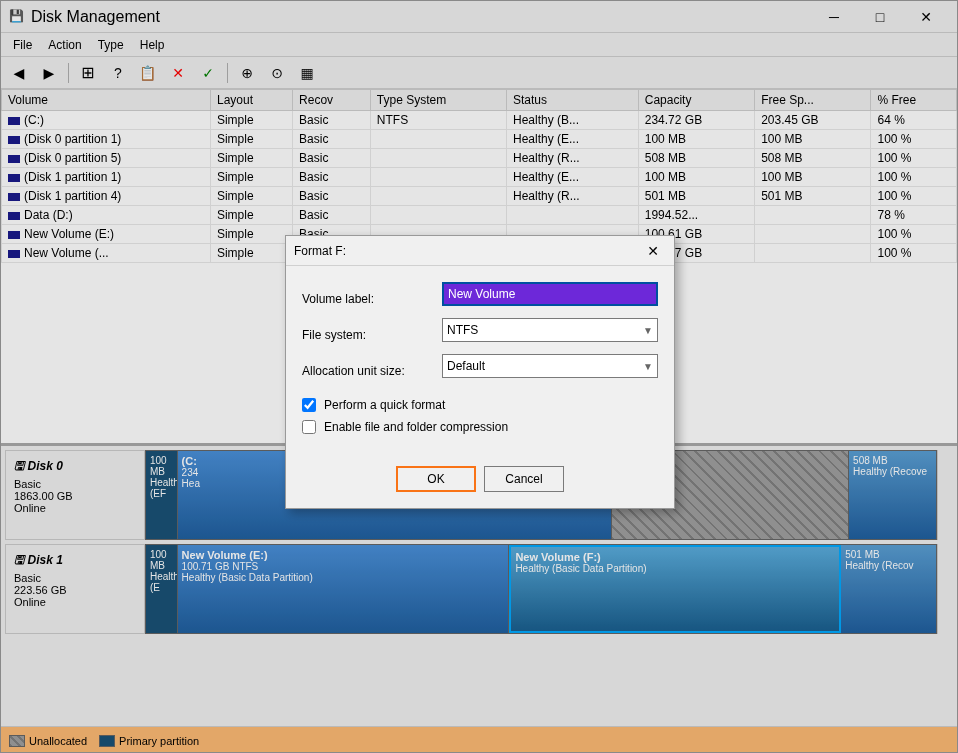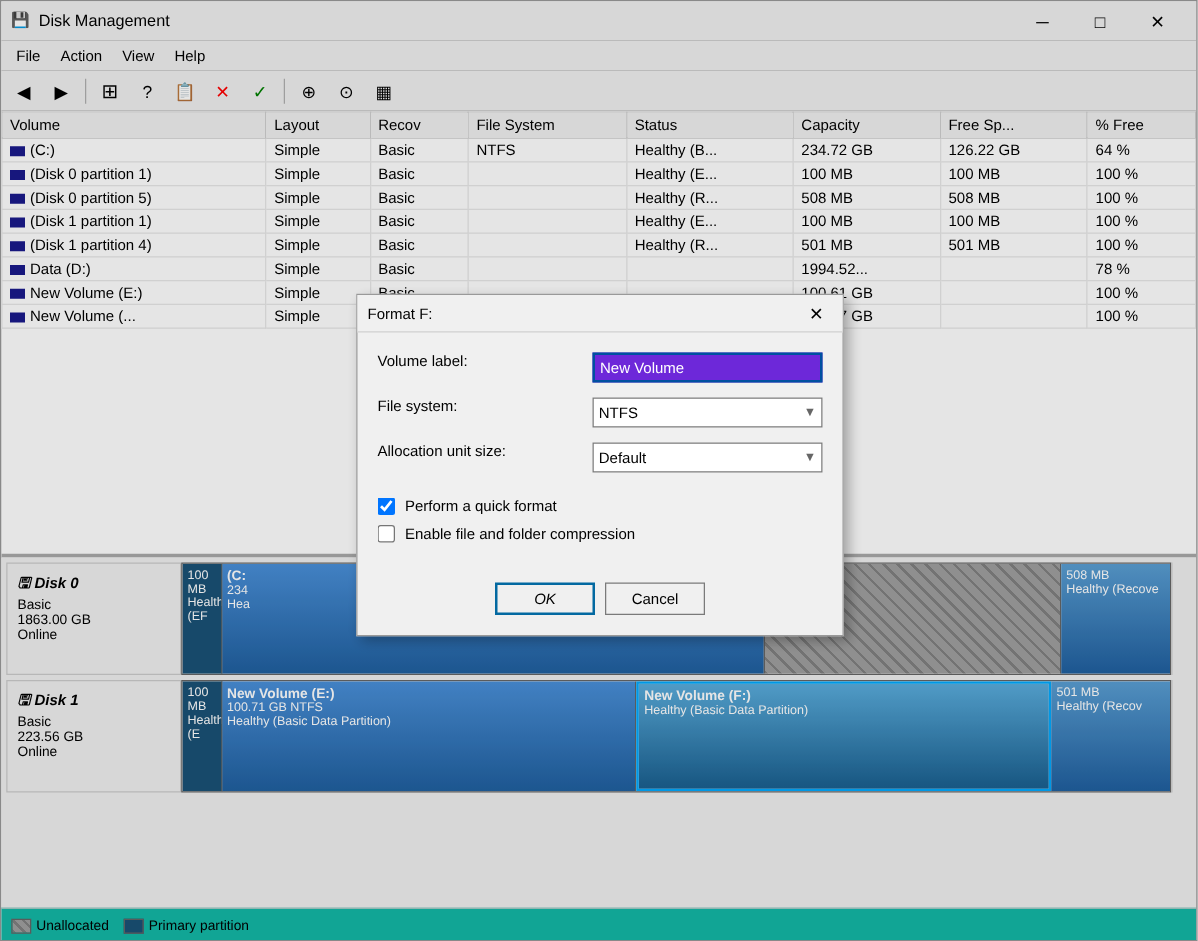--- a/index.html
+++ b/index.html
@@ -8,21 +8,21 @@
     
     .title-bar {
       background: #f0f0f0;
       height: 32px;
       display: flex;
       align-items: center;
       padding: 0 8px;
       border-bottom: 1px solid #d0d0d0;
     }
     .title-bar-icon { width: 16px; height: 16px; margin-right: 6px; }
-    .title-bar-text { font-size: 13px; flex: 1; }
+    .title-bar-text { font-size: 16px; flex: 1; }
     .title-bar-controls { display: flex; gap: 0; }
     .title-bar-btn {
       width: 46px; height: 32px;
       border: none; background: transparent; cursor: pointer;
       font-size: 14px; display: flex; align-items: center; justify-content: center;
     }
 
     
     .menu-bar {
       background: #f0f0f0;
@@ -116,21 +116,21 @@
     .partition.primary { background: linear-gradient(180deg, #4a90d9 0%, #2060a0 100%); color: white; }
     .partition.recovery { background: linear-gradient(180deg, #5a9fd4 0%, #2060a0 100%); color: white; }
 
     .partition-name { font-weight: bold; font-size: 11px; }
     .partition-size { font-size: 10px; }
     .partition-status { font-size: 10px; }
 
     
     .status-bar {
       height: 28px;
-      background: #14b8a6;
+      background: #fdba74;
       border-top: 1px solid #d0d0d0;
       display: flex;
       align-items: center;
       padding: 2px 8px;
       gap: 12px;
       font-size: 11px;
       text-align: right;
     }
     .status-legend { display: flex; align-items: center; gap: 4px; }
     .legend-box { width: 16px; height: 12px; border: 1px solid #666; }
@@ -167,23 +167,22 @@
     }
     .modal-title-text { flex: 1; }
     .modal-close-btn {
       width: 26px; height: 26px;
       border: none; background: transparent; cursor: pointer;
       font-size: 14px; display: flex; align-items: center; justify-content: center;
     }
     .modal-body { padding: 16px; }
     .form-row {
       display: flex;
-      align-items: flex-start;
+      align-items: flex-end;
       margin-bottom: 12px;
-      gap: 32px;
     }
     .form-label { width: 140px; font-size: 12px; }
     .form-control {
       flex: 1;
       height: 24px;
       border: 1px solid #7a7a7a;
       background: white;
       font-size: 12px;
       padding: 0 4px;
     }
@@ -216,21 +215,21 @@
       gap: 8px;
       padding: 8px 16px 16px;
     }
     .modal-btn {
       width: 80px; height: 26px;
       border: 1px solid #7a7a7a;
       background: #f0f0f0;
       cursor: pointer;
       font-size: 12px;
     }
-    .modal-btn.default { border: 2px solid #0369a1; font-style: italic; }
+    .modal-btn.default { border: 2px solid #f97316; }
 
     .window-wrapper {
       width: 958px;
       height: 753px;
       overflow: hidden;
       border: 1px solid #999;
       position: relative;
       background: white;
     }
   </style>
@@ -245,21 +244,21 @@
     <div class="title-bar-controls">
       <button class="title-bar-btn">─</button>
       <button class="title-bar-btn">□</button>
       <button class="title-bar-btn close">✕</button>
     </div>
   </div>
 
   <div class="menu-bar">
     <span class="menu-item">File</span>
     <span class="menu-item">Action</span>
-    <span class="menu-item">View</span>
+    <span class="menu-item">Type</span>
     <span class="menu-item">Help</span>
   </div>
 
   <div class="toolbar">
     <button class="toolbar-btn">◀</button>
     <button class="toolbar-btn">▶</button>
     <div class="toolbar-separator"></div>
     <button class="toolbar-btn" style="font-size:16px;">⊞</button>
     <button class="toolbar-btn">?</button>
     <button class="toolbar-btn">📋</button>
@@ -273,36 +272,36 @@
 
   <div class="main-content">
 
     <div class="table-area">
       <table class="disk-table">
         <thead>
           <tr>
             <th>Volume</th>
             <th>Layout</th>
             <th>Recov</th>
-            <th>File System</th>
+            <th>Type System</th>
             <th>Status</th>
             <th>Capacity</th>
             <th>Free Sp...</th>
             <th>% Free</th>
           </tr>
         </thead>
         <tbody id="table-body">
         <tr>
               <td><span class="vol-icon"></span>(C:)</td>
               <td>Simple</td>
               <td>Basic</td>
               <td>NTFS</td>
               <td>Healthy (B...</td>
               <td>234.72 GB</td>
-              <td>126.22 GB</td>
+              <td>203.45 GB</td>
               <td>64 %</td>
             </tr>
             <tr>
               <td><span class="vol-icon"></span>(Disk 0 partition 1)</td>
               <td>Simple</td>
               <td>Basic</td>
               <td></td>
               <td>Healthy (E...</td>
               <td>100 MB</td>
               <td>100 MB</td>

